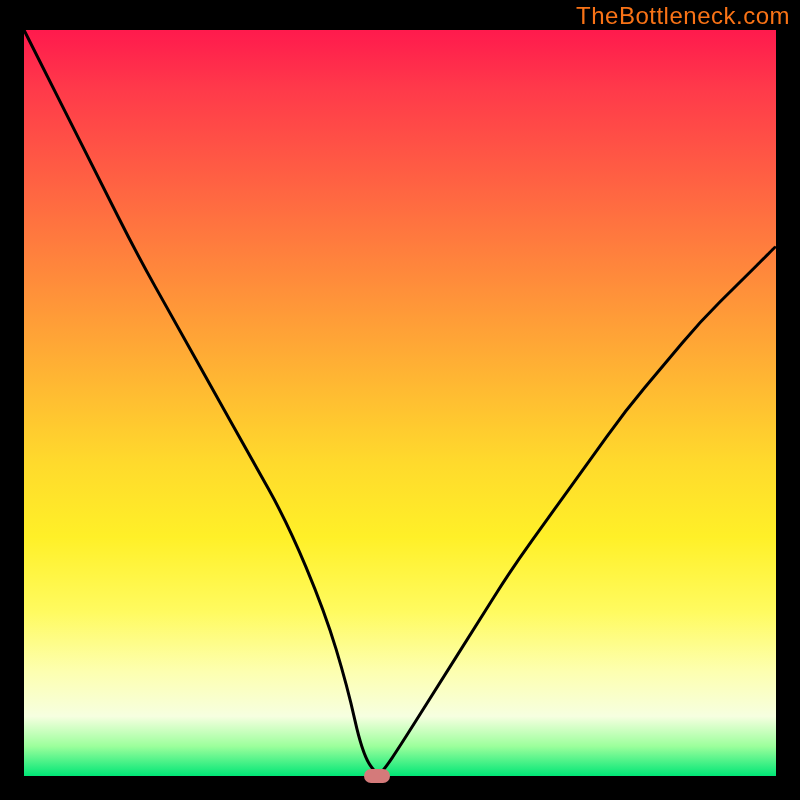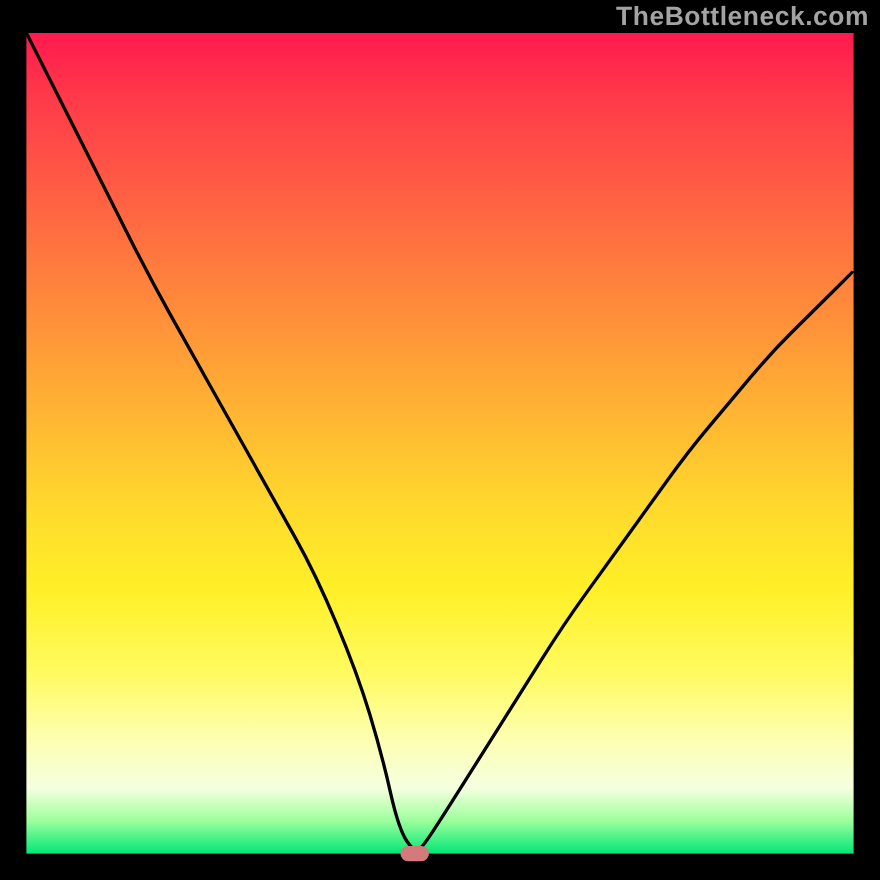--- a/index.html
+++ b/index.html
@@ -14,23 +14,23 @@
   .frame {
     position: relative;
     width: 800px;
     height: 800px;
     background: #000;
   }
   .watermark {
     position: absolute;
     top: 2px;
     right: 10px;
-    color: #a3a3a3;
+    color: #f97316;
     font-size: 24px;
-    font-weight: 700;
+    font-weight: 400;
     letter-spacing: 0.5px;
     user-select: none;
   }
   .plot {
     position: absolute;
     left: 24px;
     top: 30px;
     width: 752px;
     height: 746px;
     

